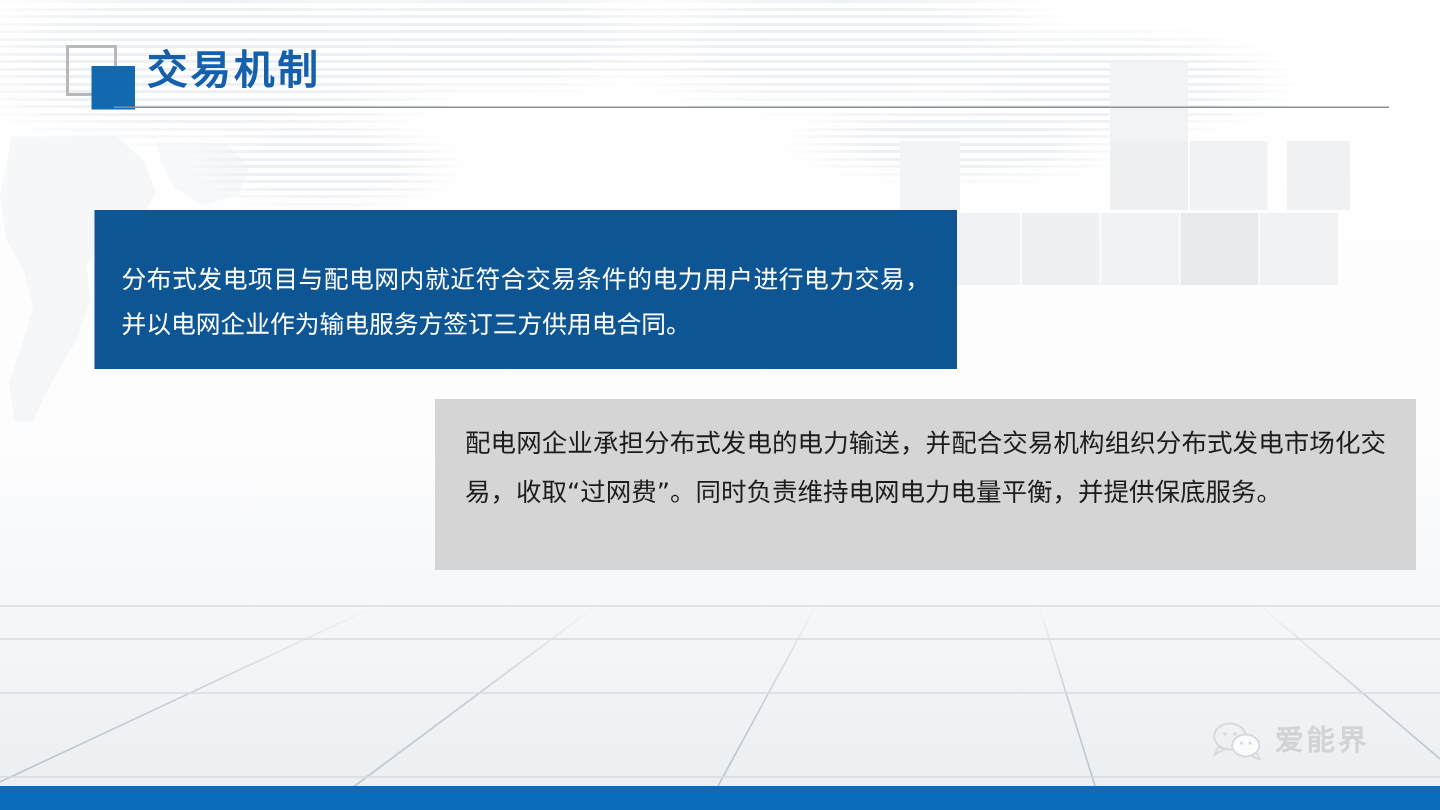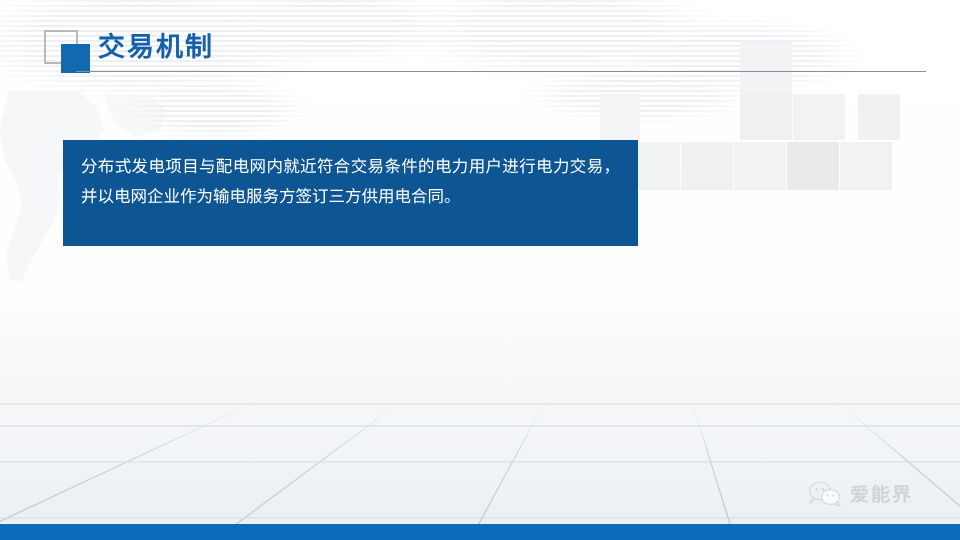--- a/index.html
+++ b/index.html
@@ -160,21 +160,21 @@
     position: absolute;
     box-sizing: border-box;
   }
   .callout-blue {
     left: 63px;
     top: 140px;
     width: 575px;
     height: 106px;
     background: #0e5593;
     color: #ffffff;
-    padding: 12px 18px 10px 18px;
+    padding: 32px 18px 10px 18px;
   }
   .callout-gray {
     left: 290px;
     top: 266px;
     width: 654px;
     height: 114px;
     background: #d5d5d5;
     color: #1c1c1c;
     padding: 14px 20px 10px 20px;
   }
@@ -272,20 +272,23 @@
       <span class="solid"></span>
     </div>
     <div class="slide-title">交易机制</div>
     <div class="title-rule"></div>
   </div>
 
   <div class="callout callout-blue">
     <p>分布式发电项目与配电网内就近符合交易条件的电力用户进行电力交易，并以电网企业作为输电服务方签订三方供用电合同。</p>
   </div>
 
+  <div class="callout callout-gray">
+    <p>配电网企业承担分布式发电的电力输送，并配合交易机构组织分布式发电市场化交易，收取“过网费”。同时负责维持电网电力电量平衡，并提供保底服务。</p>
+  </div>
 
   <div class="watermark">
     <svg width="34" height="26" viewBox="0 0 34 26">
       <ellipse cx="12" cy="10" rx="10.5" ry="8.6" fill="none" stroke="#cfd2d5" stroke-width="1.3"></ellipse>
       <path d="M4.5 16.5 L2 22 L7.8 18.6 Z" fill="none" stroke="#cfd2d5" stroke-width="1.3"></path>
       <circle cx="8.6" cy="8.2" r="1.25" fill="#cfd2d5"></circle>
       <circle cx="15.2" cy="8.2" r="1.25" fill="#cfd2d5"></circle>
       <ellipse cx="22.5" cy="16" rx="9" ry="7.4" fill="#ffffff" stroke="#cfd2d5" stroke-width="1.3"></ellipse>
       <path d="M29.6 21 L32 25.4 L26.6 23 Z" fill="#ffffff" stroke="#cfd2d5" stroke-width="1.3"></path>
       <circle cx="19.6" cy="14.4" r="1.1" fill="#cfd2d5"></circle>

